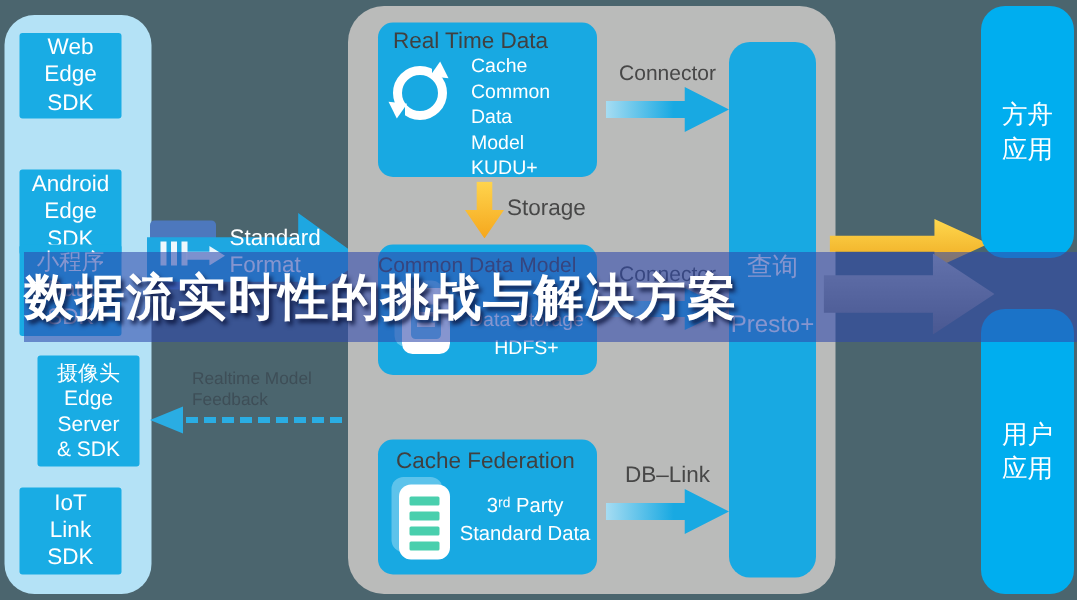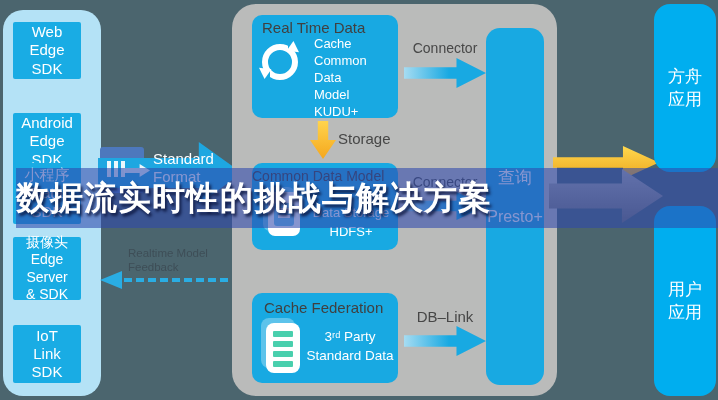--- a/index.html
+++ b/index.html
@@ -95,21 +95,21 @@
     <div class="sdk-box" style="top:103px;height:57px;">
         <span class="pre">Android
 Edge
 SDK</span>
       </div>
     <div class="sdk-box" style="top:153px;height:61px;">
         <span class="pre">小程序
 Data
 SDK</span>
       </div>
-    <div class="sdk-box" style="top:227px;height:63px;font-size:14px;">
+    <div class="sdk-box" style="top:227px;height:74px;font-size:14px;margin-left:12px;">
         <span class="pre">摄像头
 Edge
 Server
 &amp; SDK</span>
       </div>
     <div class="sdk-box" style="top:315px;height:58px;">
         <span class="pre">IoT
 Link
 SDK</span>
       </div>

